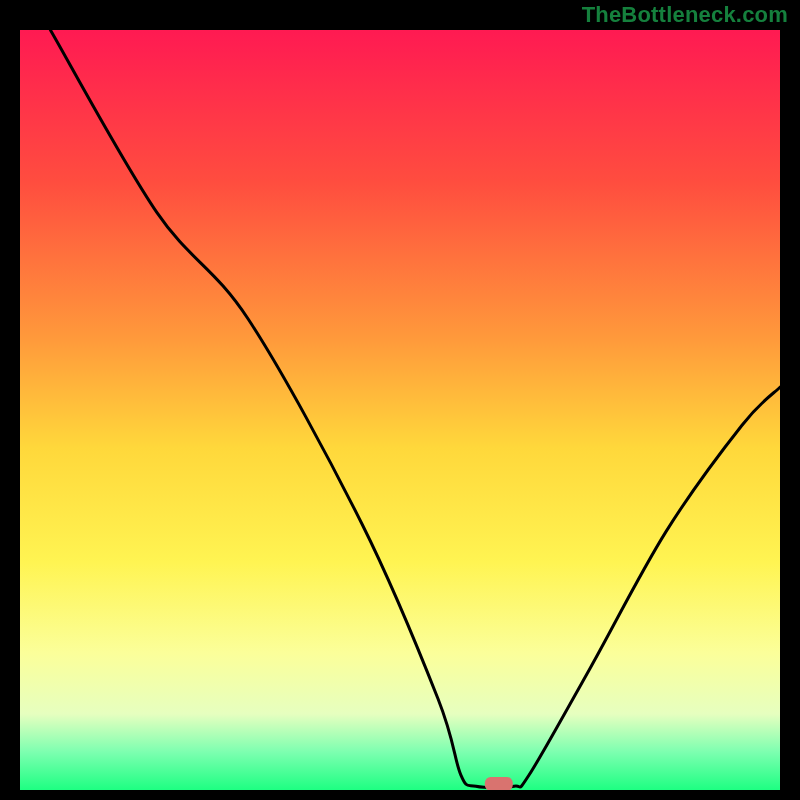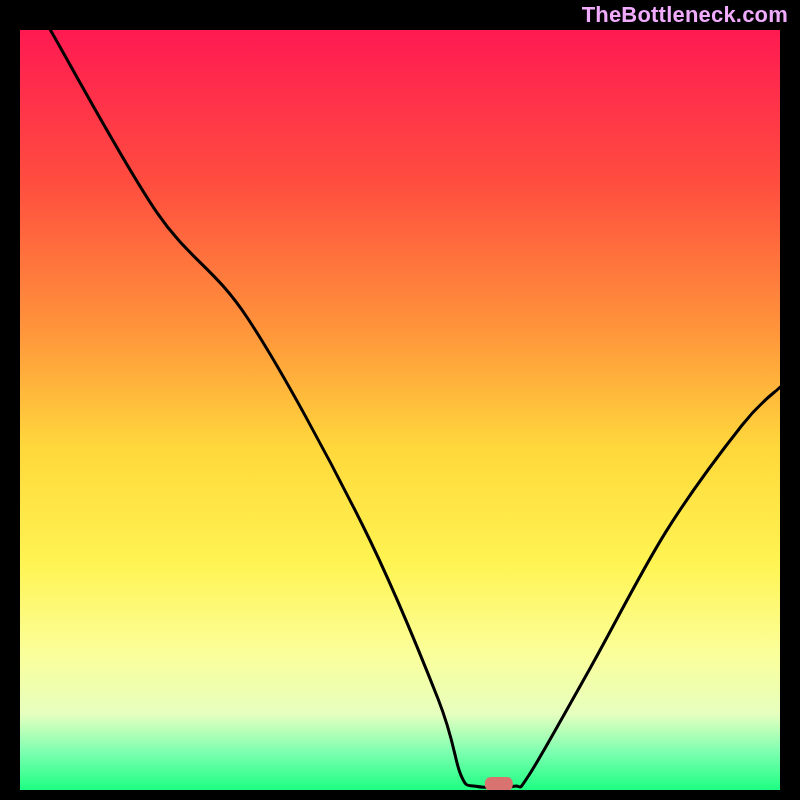--- a/index.html
+++ b/index.html
@@ -7,21 +7,21 @@
   .stage {
     position: relative;
     width: 800px;
     height: 800px;
     background: #000;
   }
   .watermark {
     position: absolute;
     top: 2px;
     right: 12px;
-    color: #f0abfc;
+    color: #15803d;
     font-family: Arial, Helvetica, sans-serif;
     font-size: 22px;
     font-weight: bold;
     letter-spacing: 0.2px;
     z-index: 5;
   }
   .plot {
     position: absolute;
     left: 20px;
     top: 30px;

